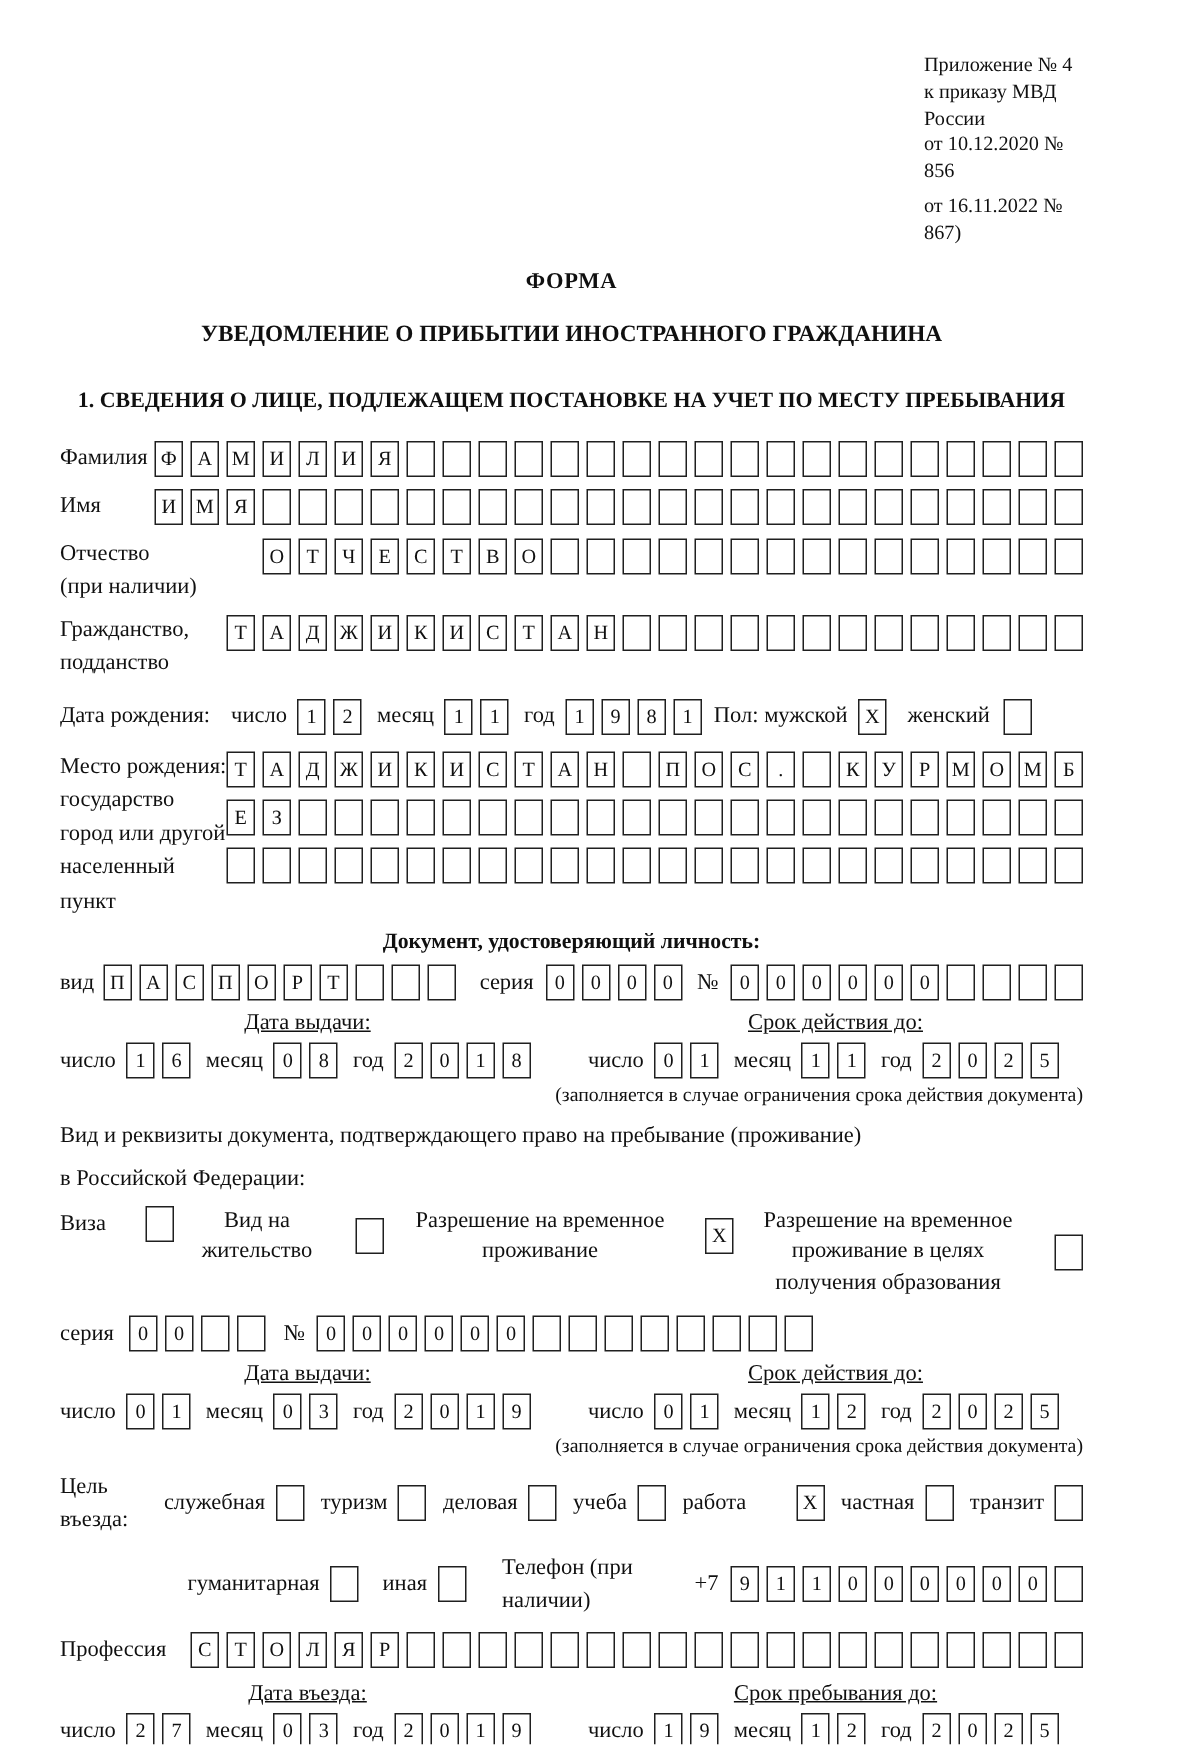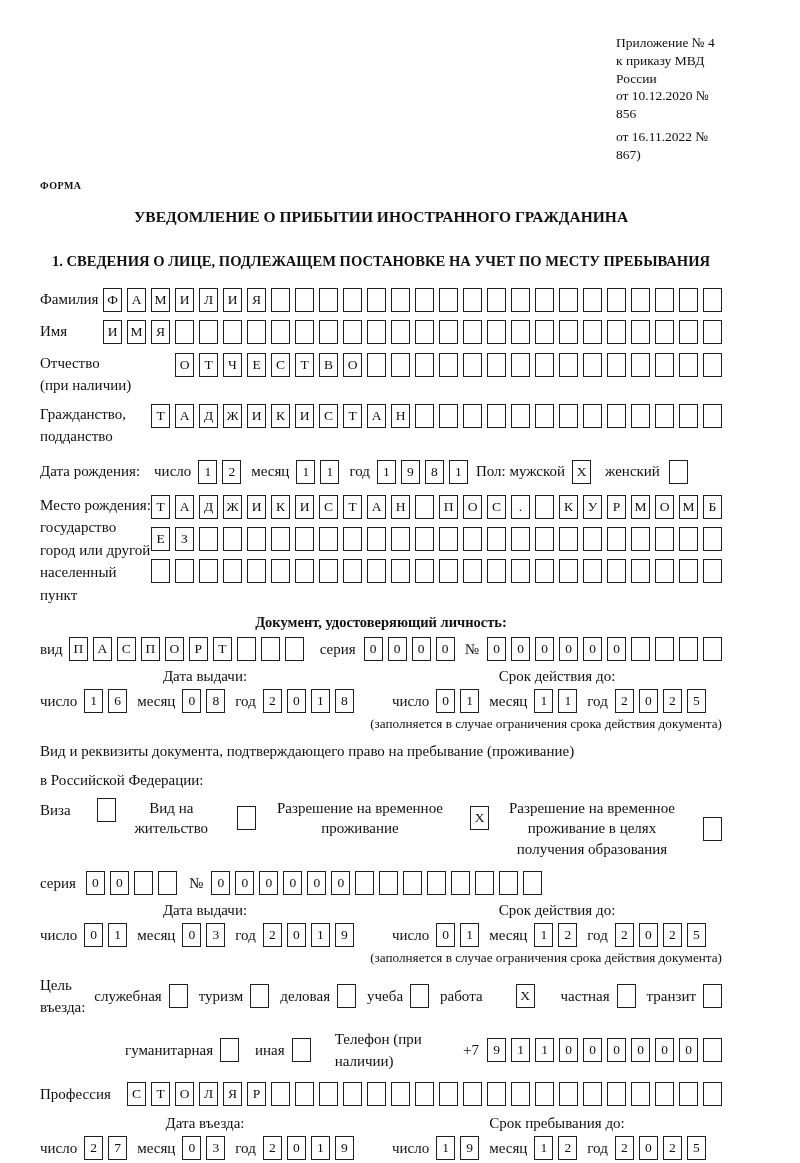--- a/index.html
+++ b/index.html
@@ -4,41 +4,41 @@
 <style>
   html,body{margin:0;padding:0;background:#fff;}
   .page{
     width:756px;height:1163px;box-sizing:border-box;position:relative;
     background:#fff;color:#101010;
     font-family:"Liberation Serif","DejaVu Serif",serif;
     padding:34px 34px 0 40px;overflow:hidden;
   }
   .annex{margin-left:576px;font-size:13.5px;line-height:1.32;}
   .annex .gap{height:5px;}
-  .forma{text-align:left;font-weight:bold;font-size:10px;margin-top:16px;letter-spacing:.5px;}
+  .forma{text-align:center;font-weight:bold;font-size:15px;margin-top:16px;letter-spacing:.5px;}
   .title{text-align:center;font-weight:bold;font-size:15.5px;line-height:1.55;margin-top:14px;}
   .title .uline{display:inline-block;width:56px;border-bottom:2.5px solid #3a3a3a;transform:translateY(3px);margin-left:10px;}
   .sec-head{font-weight:bold;font-size:14.6px;margin-top:24px;text-align:center;}
   .row{display:flex;align-items:center;margin-top:8px;}
   .row.top{align-items:flex-start;}
   .lbl{font-size:15px;line-height:1.5;}
   .cells{display:flex;gap:5px;}
   .cell{
     width:19px;min-width:19px;height:24px;box-sizing:border-box;
     border:1.8px solid #1f1f1f;display:flex;align-items:center;justify-content:center;
     font-size:13.5px;background:#fff;
   }
   .stack{display:flex;flex-direction:column;gap:8px;}
   .date-grp{display:flex;align-items:center;}
   .date-grp .lbl{margin-right:7px;}
   .date-grp .cells{margin-right:10px;}
   .two-col{display:flex;margin-top:10px;}
   .col-l{width:368px;}
   .col-r{flex:1;}
-  .d-head{font-size:15px;text-align:center;margin-bottom:4px;}
+  .d-head{font-size:15px;text-align:center;margin-bottom:4px;text-decoration:underline;}
   .note{font-size:13.2px;}
   .note-r{text-align:right;margin-top:3px;}
   .opt{display:flex;align-items:center;gap:26px;}
   .opt .txt{font-size:15px;line-height:1.35;text-align:center;}
   .chk{margin-top:0;}
   .purpose{display:flex;align-items:center;gap:7px;}
 </style>
 </head>
 <body>
 
@@ -519,21 +519,21 @@
       <div class="cells">
           <span class="cell"></span>
         </div>
     </div>
     <div class="purpose" style="margin-right:11px;text-align:center;">
       <span class="lbl">учеба</span>
       <div class="cells">
           <span class="cell"></span>
         </div>
     </div>
-    <div class="purpose" style="margin-right:26px;gap:33px;">
+    <div class="purpose" style="margin-right:11px;gap:33px;">
       <span class="lbl">работа</span>
       <div class="cells">
           <span class="cell">X</span>
         </div>
     </div>
     <div class="purpose" style="margin-right:11px;">
       <span class="lbl">частная</span>
       <div class="cells">
           <span class="cell"></span>
         </div>

